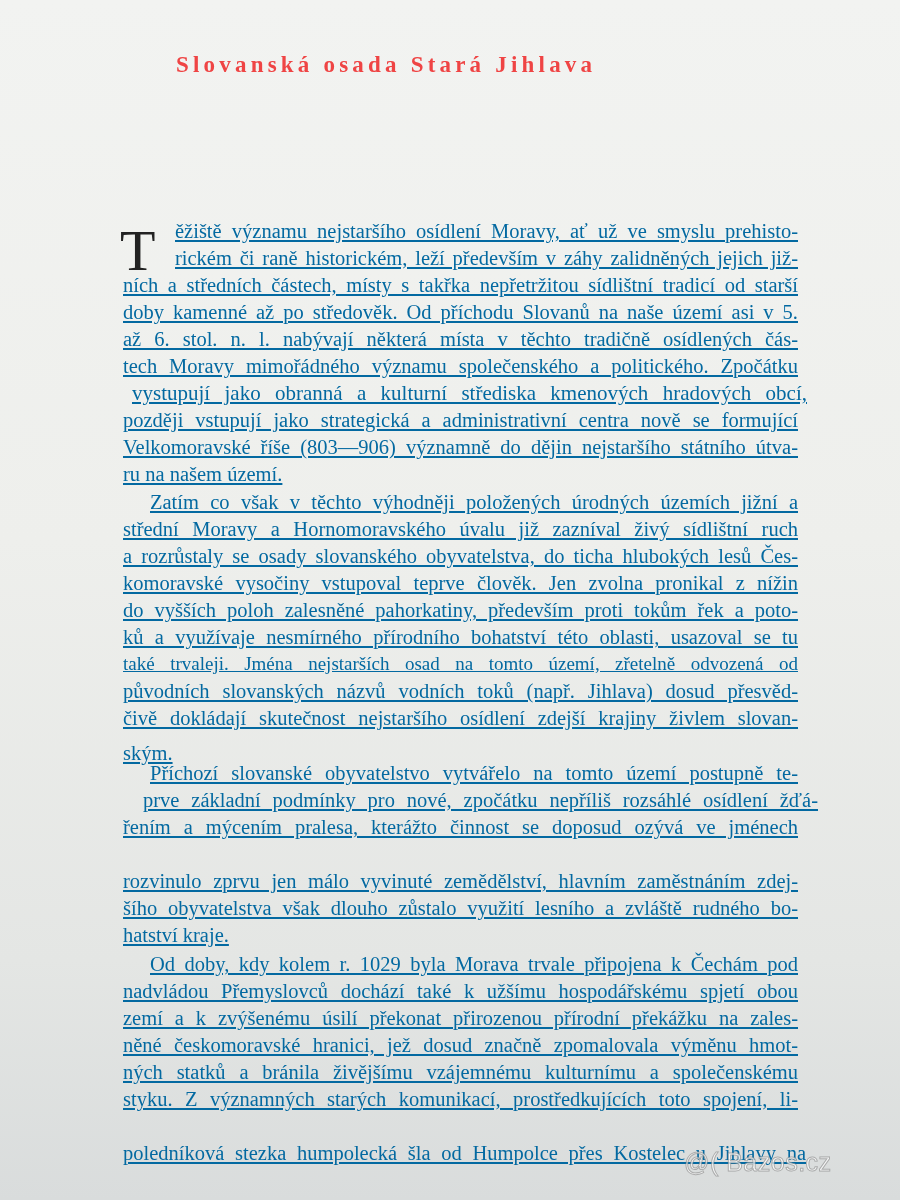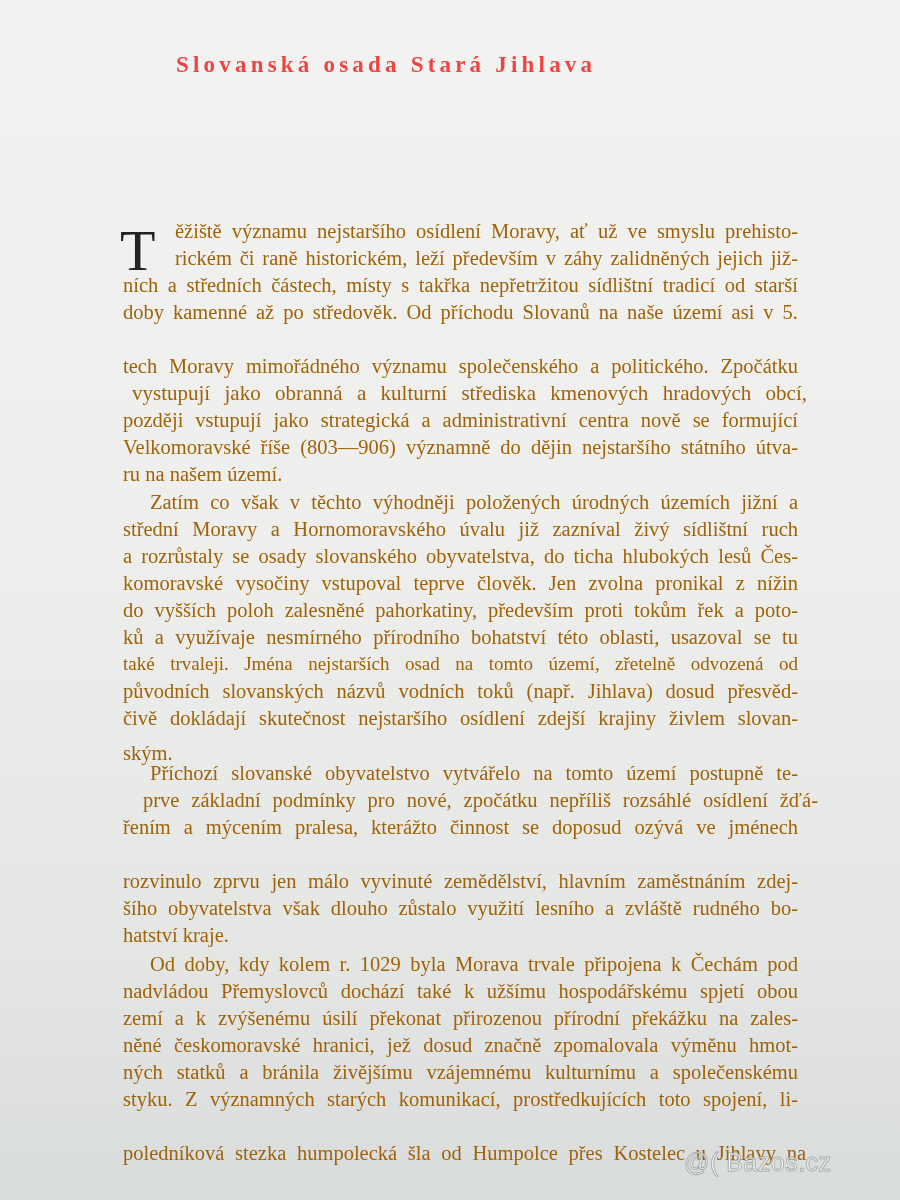--- a/index.html
+++ b/index.html
@@ -15,21 +15,21 @@
       font-family: Liberation Serif, serif;
       font-weight: bold; font-size: 23px; letter-spacing: 4.2px;
       color: #ef4444; white-space: nowrap;
     }
     .body-text { position: absolute; left: 0; top: 0; width: 900px; height: 1200px; }
     .line {
       position: absolute; height: 26px;
       font-family: "Liberation Serif", "DejaVu Serif", serif;
       font-size: 20.5px; line-height: 26px;
       text-align: justify; text-align-last: justify;
-      white-space: nowrap; overflow: visible; color: #a16207;
+      white-space: nowrap; overflow: visible; color: #0369a1; text-decoration: underline;
     }
     .line.last { text-align-last: left; }
     .dropcap {
       position: absolute; left: 120px; top: 222px;
       font-family: "Liberation Serif", "DejaVu Serif", serif;
       font-size: 58px; line-height: 58px; color: #222; font-weight: normal;
     }
     .watermark {
       position: absolute; left: 684px; top: 1148px;
       font-family: Liberation Sans, sans-serif;
@@ -42,20 +42,21 @@
 <body>
 
 <div class="page">
   <div class="title">Slovanská osada Stará Jihlava</div>
   <div class="dropcap">T</div>
   <div class="body-text" id="body-text">
       <div class="line" style="left: 175px; top: 218px; width: 623px; white-space: normal; overflow: hidden; font-size: 20.5px;">ěžiště významu nejstaršího osídlení Moravy, ať už ve smyslu prehisto-</div>
       <div class="line" style="left: 175px; top: 245px; width: 623px; white-space: normal; overflow: hidden; font-size: 20.5px;">rickém či raně historickém, leží především v záhy zalidněných jejich již-</div>
       <div class="line" style="left: 123px; top: 272px; width: 675px; white-space: normal; overflow: hidden; font-size: 20.5px;">ních a středních částech, místy s takřka nepřetržitou sídlištní tradicí od starší</div>
       <div class="line" style="left: 123px; top: 299px; width: 675px; white-space: normal; overflow: hidden; font-size: 20.5px;">doby kamenné až po středověk. Od příchodu Slovanů na naše území asi v 5.</div>
+      <div class="line" style="left: 123px; top: 326px; width: 675px; white-space: normal; overflow: hidden; font-size: 20.5px;">až 6. stol. n. l. nabývají některá místa v těchto tradičně osídlených čás-</div>
       <div class="line" style="left: 123px; top: 353px; width: 675px; white-space: normal; overflow: hidden; font-size: 20.5px;">tech Moravy mimořádného významu společenského a politického. Zpočátku</div>
       <div class="line" style="left: 132px; top: 380px; width: 675px; white-space: normal; overflow: hidden; font-size: 21px;">vystupují jako obranná a kulturní střediska kmenových hradových obcí,</div>
       <div class="line" style="left: 123px; top: 407px; width: 675px; white-space: normal; overflow: hidden; font-size: 20.5px;">později vstupují jako strategická a administrativní centra nově se formující</div>
       <div class="line" style="left: 123px; top: 434px; width: 675px; white-space: normal; overflow: hidden; font-size: 20.5px;">Velkomoravské říše (803—906) významně do dějin nejstaršího státního útva-</div>
       <div class="line last" style="left: 123px; top: 461px; width: 675px; white-space: nowrap;">ru na našem území.</div>
       <div class="line" style="left: 150px; top: 489px; width: 648px; white-space: normal; overflow: hidden; font-size: 20.5px;">Zatím co však v těchto výhodněji položených úrodných územích jižní a</div>
       <div class="line" style="left: 123px; top: 516px; width: 675px; white-space: normal; overflow: hidden; font-size: 20.5px;">střední Moravy a Hornomoravského úvalu již zazníval živý sídlištní ruch</div>
       <div class="line" style="left: 123px; top: 543px; width: 675px; white-space: normal; overflow: hidden; font-size: 20.5px;">a rozrůstaly se osady slovanského obyvatelstva, do ticha hlubokých lesů Čes-</div>
       <div class="line" style="left: 123px; top: 570px; width: 675px; white-space: normal; overflow: hidden; font-size: 20.5px;">komoravské vysočiny vstupoval teprve člověk. Jen zvolna pronikal z nížin</div>
       <div class="line" style="left: 123px; top: 597px; width: 675px; white-space: normal; overflow: hidden; font-size: 20.5px;">do vyšších poloh zalesněné pahorkatiny, především proti tokům řek a poto-</div>

